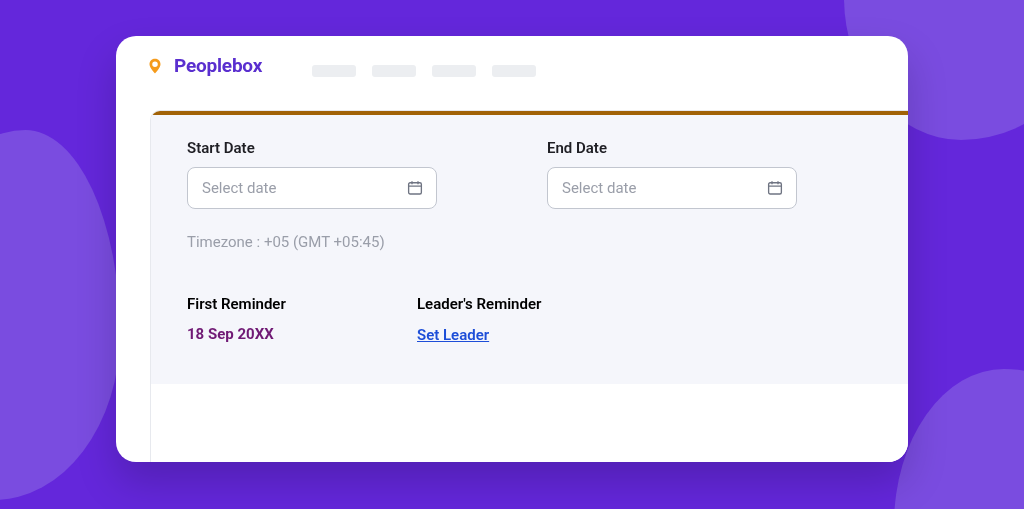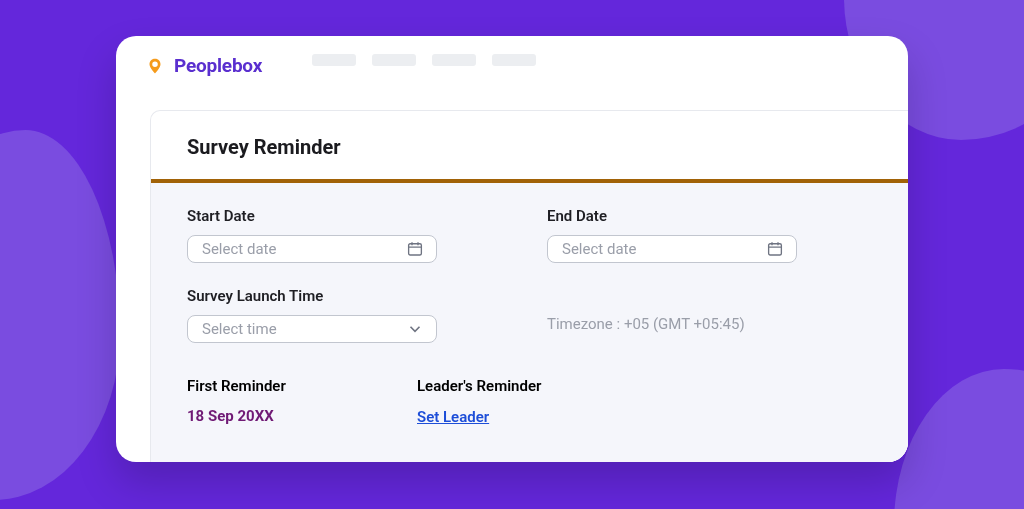--- a/index.html
+++ b/index.html
@@ -27,21 +27,21 @@
     width: 792px;
     height: 426px;
     background: #ffffff;
     border-radius: 20px;
     box-shadow: 0 20px 40px rgba(0,0,0,0.18);
     overflow: hidden;
   }
 
   .topbar {
     display: flex;
-    align-items: flex-start;
+    align-items: flex-end;
     padding: 18px 28px 14px 28px;
     gap: 24px;
   }
 
   .brand {
     display: flex;
     align-items: center;
     gap: 8px;
   }
   .brand-logo {
@@ -107,21 +107,21 @@
 
   .field-label {
     font-size: 15px;
     font-weight: 600;
     color: #1f1f24;
     margin-bottom: 10px;
   }
 
   .input-like {
     width: 250px;
-    height: 28px;
+    height: 42px;
     border: 1px solid #c2c6cf;
     border-radius: 8px;
     background: #ffffff;
     display: flex;
     align-items: center;
     justify-content: space-between;
     padding: 0 12px 0 14px;
     cursor: pointer;
   }
   .input-like .placeholder {
@@ -189,23 +189,20 @@
     </div>
     <div class="nav-placeholders">
       <div class="nav-placeholder"></div>
       <div class="nav-placeholder"></div>
       <div class="nav-placeholder"></div>
       <div class="nav-placeholder"></div>
     </div>
   </div>
 
   <div class="panel">
-    <div class="panel-header">
-      <div class="panel-title">Survey Reminder</div>
-    </div>
 
     <div class="panel-body">
 
       <div class="row">
         <div class="col">
           <div class="field-label">Start Date</div>
           <div class="input-like">
             <span class="placeholder">Select date</span>
             <span class="trail-icon">
               <svg viewBox="0 0 24 24" fill="none" stroke="currentColor" stroke-width="1.8">
@@ -227,31 +224,20 @@
                 <line x1="3.5" y1="9.5" x2="20.5" y2="9.5"></line>
                 <line x1="8" y1="3" x2="8" y2="7"></line>
                 <line x1="16" y1="3" x2="16" y2="7"></line>
               </svg>
             </span>
           </div>
         </div>
       </div>
 
       <div class="row">
-        <div class="col">
-          <div class="field-label">Survey Launch Time</div>
-          <div class="input-like">
-            <span class="placeholder">Select time</span>
-            <span class="trail-icon chevron">
-              <svg viewBox="0 0 24 24" fill="none" stroke="currentColor" stroke-width="2.2">
-                <polyline points="6 9 12 15 18 9"></polyline>
-              </svg>
-            </span>
-          </div>
-        </div>
         <div class="col-wide">
           <div class="tz-text">Timezone : +05 (GMT +05:45)</div>
         </div>
       </div>
 
       <div class="reminder-row">
         <div class="reminder-col">
           <div class="reminder-label">First Reminder</div>
           <div class="reminder-value">18 Sep 20XX</div>
         </div>

